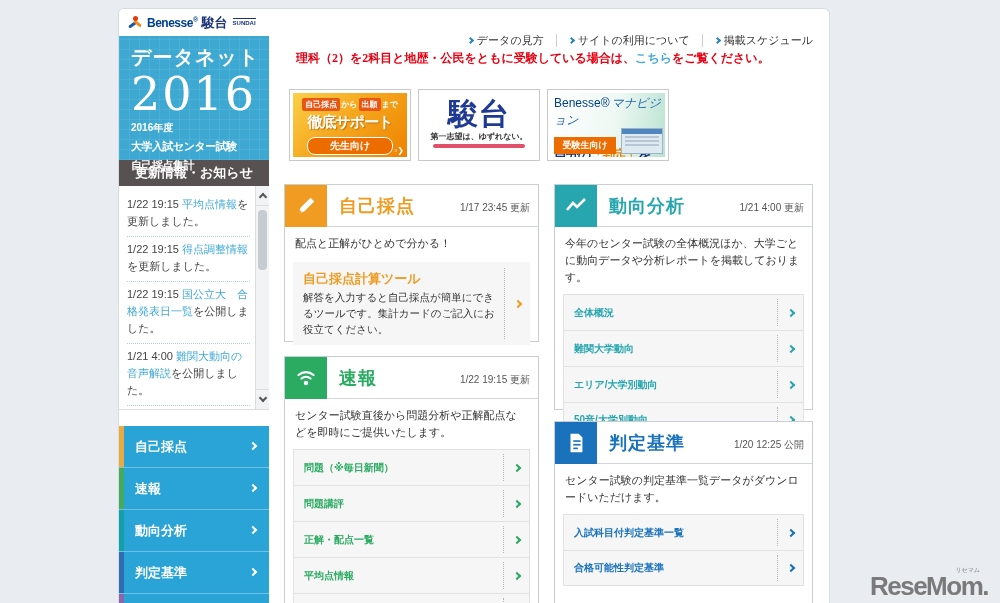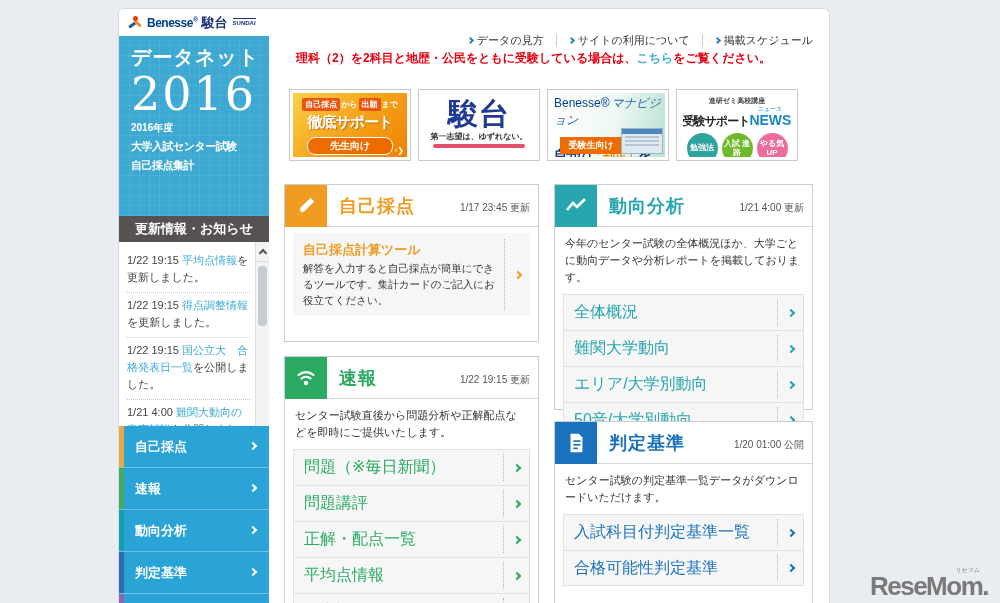--- a/index.html
+++ b/index.html
@@ -21,21 +21,21 @@
   .logo-fig { width:16px; height:16px; position:relative; flex:0 0 auto; }
   .logo-fig i { position:absolute; display:block; border-radius:2px; }
   .logo-fig .f1 { width:10px; height:3px; background:#1c57a5; transform:rotate(-35deg); left:1px; top:8px; }
   .logo-fig .f2 { width:9px; height:3px; background:#f08c1e; transform:rotate(40deg); left:6px; top:7px; }
   .logo-fig .f3 { width:5px; height:5px; background:#e8380d; border-radius:50%; left:6px; top:1px; }
   .benesse-txt { font-weight:bold; color:#003f8e; font-size:12px; letter-spacing:-0.5px; }
   .benesse-reg { font-size:7px; color:#003f8e; vertical-align:super; }
   .sundai-txt { font-weight:bold; color:#1a3379; font-size:13px; }
   .sundai-en { font-size:6px; font-weight:bold; color:#1a3379; border-top:1px solid #1a3379; line-height:1.4; margin-left:1px; }
   .brand-box {
-    height:180px; background:#3da9d2;
+    height:124px; background:#3da9d2;
     background-image:
       repeating-linear-gradient(0deg, rgba(255,255,255,.07) 0 1px, transparent 1px 10px),
       repeating-linear-gradient(90deg, rgba(255,255,255,.07) 0 1px, transparent 1px 10px);
     color:#fff; padding:8px 0 0 12px;
   }
   .brand-title { font-size:20px; font-weight:bold; letter-spacing:1px; }
   .brand-year { font-family:"DejaVu Serif","Liberation Serif",serif; font-size:46px; line-height:1.0; letter-spacing:2px; }
   .brand-sub1 { font-size:10px; font-weight:bold; margin-top:4px; }
   .brand-sub2 { font-size:11px; font-weight:bold; margin-top:4px; letter-spacing:-0.5px; }
   .updates-header { height:26px; background:#575152; color:#fff; font-size:13px; font-weight:bold; display:flex; align-items:center; justify-content:center; }
@@ -62,21 +62,21 @@
   .nav-item:nth-child(3) .bar { background:#12a0ab; }
   .nav-item:nth-child(4) .bar { background:#2e6cb4; }
   .nav-item:nth-child(5) .bar { background:#8c67ad; }
   
   .main { position:absolute; left:165px; top:0; width:545px; height:100%; }
   .top-links { position:absolute; top:24px; right:4px; display:flex; align-items:center; }
   .top-link { display:flex; align-items:center; gap:4px; font-size:11px; color:#333; padding:0 12px; cursor:pointer; }
   .top-link .tchev { width:5px; height:5px; border-top:2px solid #2a85c0; border-right:2px solid #2a85c0; transform:rotate(45deg); }
   .top-sep { width:1px; height:13px; background:#c9ced3; }
   .notice { position:absolute; top:41px; left:2px; font-size:12px; font-weight:bold; color:#e60012; line-height:1.45; }
-  .notice .indent { padding-left:10px; }
+  .notice .indent { padding-left:10px;font-family:Liberation Serif, serif; }
   .notice-link { color:#3fa9d6; cursor:pointer; }
   .banners { position:absolute; top:80px; left:5px; display:flex; gap:7px; }
   .banner { width:122px; height:72px; background:#fff; border:1px solid #c9c9c9; padding:3px; cursor:pointer; }
   .banner-inner { width:100%; height:100%; position:relative; overflow:hidden; }
   
   .b1 { background:linear-gradient(135deg,#fbd04a 0%,#f5a81e 45%,#ef8200 100%); text-align:center; }
   .b1 .row1 { margin-top:5px; font-size:8px; color:#fff; font-weight:bold; display:flex; justify-content:center; align-items:center; gap:1px; }
   .b1 .badge { background:#e95513; border-radius:2px; padding:1px 3px; font-size:8px; color:#fff; }
   .b1 .row2 { font-size:15px; font-weight:bold; color:#fff; text-shadow:1px 1px 1px rgba(180,90,0,.7); margin-top:2px; letter-spacing:-1px; }
   .b1 .btn { margin:5px auto 0; width:86px; background:#ed6c00; border:1px solid #fff; border-radius:8px; color:#fff; font-size:10px; font-weight:bold; padding:1px 0; }
@@ -86,21 +86,21 @@
   .b2 .logo { font-size:30px; font-weight:bold; color:#1f3a93; line-height:1.1; margin-top:4px; letter-spacing:1px; }
   .b2 .tag { font-size:8px; font-weight:bold; color:#333; margin-top:1px; }
   .b2 .swoosh { margin:2px auto 0; width:92px; height:4px; background:#e0506a; border-radius:2px; }
   
   .b3 { background:linear-gradient(100deg,#ffffff 0%,#eef8f3 55%,#b9e2d2 100%); }
   .b3 .brandrow { font-size:12px; font-weight:normal; color:#003f8e; padding:2px 0 0 3px; }
   .b3 .brand2 { color:#1f62b5; font-style:italic; margin-left:2px; }
   .b3 .l1 { font-size:13px; font-weight:bold; color:#1a3379; padding-left:3px; margin-top:17px; letter-spacing:-1px; }
   .b3 .l1 .hl { color:#f08300; }
   .b3 .l2 { font-size:14px; font-weight:bold; color:#1a3379; padding-left:3px; letter-spacing:-0.5px; }
-  .b3 .btn { position:absolute; left:9px; bottom:3px; width:62px; background:#ed6c00; color:#fff; font-size:9px; font-weight:bold; text-align:center; padding:2px 0; }
+  .b3 .btn { position:absolute; left:3px; bottom:3px; width:62px; background:#ed6c00; color:#fff; font-size:9px; font-weight:bold; text-align:center; padding:2px 0; }
   .b3 .shot { position:absolute; right:2px; bottom:3px; width:42px; height:26px; background:#dfe9f2; border:1px solid #9db4c6; }
   .b3 .shot i { display:block; height:5px; background:#4f86c0; }
   .b3 .shot s { display:block; height:2px; background:#b6c6d4; margin:2px 3px 0; }
   
   .b4 { background:#fff; text-align:center; }
   .b4 .toprow { font-size:7px; font-weight:bold; color:#444; margin-top:3px; }
   .b4 .titlerow { font-size:12px; font-weight:bold; color:#222; letter-spacing:-1px; }
   .b4 .furi { font-size:6px; color:#1a86c8; display:block; line-height:1; margin-left:66px; }
   .b4 .news { color:#1a86c8; font-size:14px; letter-spacing:0; }
   .b4 .circles { display:flex; justify-content:center; gap:4px; margin-top:3px; }
@@ -119,21 +119,21 @@
   .sec-title { position:absolute; left:54px; top:9px; font-size:18px; font-weight:bold; letter-spacing:1px; }
   .sec-stamp { position:absolute; right:8px; top:16px; font-size:10px; color:#555; }
   .ic-orange { background:#f09c23; } .t-orange { color:#f09c23; }
   .ic-green  { background:#2bab62; } .t-green  { color:#2bab62; }
   .ic-teal   { background:#27a6af; } .t-teal   { color:#27a6af; }
   .ic-blue   { background:#1a72bd; } .t-blue   { color:#1a72bd; }
   .sec-desc { font-size:11px; color:#333; line-height:1.55; padding:8px 10px 4px; }
   .link-list { padding:4px 8px 8px; }
   .link-row { position:relative; display:flex; align-items:center; height:36px; background:#f6f6f6; border:1px solid #e2e2e2; border-bottom:none; padding-left:10px; cursor:pointer; }
   .link-row:last-child { border-bottom:1px solid #e2e2e2; }
-  .link-row .lab { font-size:16px; font-weight:normal; }
+  .link-row .lab { font-size:10px; font-weight:bold; }
   .link-row .arr-zone { position:absolute; right:0; top:4px; bottom:4px; width:26px; border-left:1px dotted #b5b5b5; display:flex; align-items:center; justify-content:center; }
   .rchev { width:6px; height:6px; border-top:2px solid currentColor; border-right:2px solid currentColor; transform:rotate(45deg); }
   .tool-card { position:relative; margin:6px 8px; background:#f6f6f6; padding:8px 34px 8px 10px; cursor:pointer; }
   .tool-title { font-size:13px; font-weight:bold; color:#f09c23; }
   .tool-desc { font-size:10.5px; color:#333; line-height:1.5; margin-top:2px; }
   .tool-card .arr-zone { position:absolute; right:0; top:6px; bottom:6px; width:26px; border-left:1px dotted #b5b5b5; display:flex; align-items:center; justify-content:center; color:#f09c23; }
   
   .resemom { position:absolute; right:12px; bottom:4px; color:#7a7a7a; }
   .resemom .furi { display:block; font-size:6px; text-align:right; margin-right:8px; line-height:1; }
   .resemom .word { font-size:26px; font-weight:bold; letter-spacing:-1.5px; line-height:1; }
@@ -259,44 +259,33 @@
           <div class="l2">確認しよう</div>
           <div class="btn">受験生向け</div>
           <div class="shot">
               <i></i>
               <s></s>
               <s></s>
               <s></s>
             </div>
         </div>
       </div>
-      <div class="banner">
-        <div class="banner-inner b4">
-          <div class="toprow">進研ゼミ高校講座</div>
-          <span class="furi">ニュース</span>
-          <div class="titlerow"><span>受験サポート</span><span class="news">NEWS</span></div>
-          <div class="circles">
-            <div class="circle c1">勉強法</div>
-            <div class="circle c2">入試 進路</div>
-            <div class="circle c3">やる気 UP</div>
-          </div>
-        </div>
-      </div>
     </div>
 
     <div class="section sec-selfscore">
       <div class="sec-head">
         <div class="sec-icon ic-orange">
           <svg width="22" height="22" viewBox="0 0 24 24">
               <path d="M4 20 L6 14 L17 3 L21 7 L10 18 Z M4 20 L8 19 L5 16 Z" fill="#fff"></path>
             </svg>
         </div>
         <div class="sec-title t-orange">自己採点</div>
         <div class="sec-stamp">1/17 23:45 更新</div>
       </div>
+      <div class="sec-desc">配点と正解がひとめで分かる！</div>
       <div class="tool-card">
         <div class="tool-title">自己採点計算ツール</div>
         <div class="tool-desc">解答を入力すると自己採点が簡単にできるツールです。集計カードのご記入にお役立てください。</div>
         <div class="arr-zone">
             <span class="rchev"></span>
           </div>
       </div>
     </div>
 
     <div class="section sec-trend">
@@ -387,21 +376,21 @@
       <div class="sec-head">
         <div class="sec-icon ic-blue">
           <svg width="22" height="22" viewBox="0 0 24 24">
             <path d="M6 2 h9 l4 4 v16 h-13 z" fill="#fff"></path>
             <rect x="9" y="9" width="8" height="1.8" fill="#1a72bd"></rect>
             <rect x="9" y="13" width="8" height="1.8" fill="#1a72bd"></rect>
             <rect x="9" y="17" width="5" height="1.8" fill="#1a72bd"></rect>
           </svg>
         </div>
         <div class="sec-title t-blue">判定基準</div>
-        <div class="sec-stamp">1/20 01:00 公開</div>
+        <div class="sec-stamp">1/20 12:25 公開</div>
       </div>
       <div class="sec-desc">センター試験の判定基準一覧データがダウンロードいただけます。</div>
       <div class="link-list">
         <div class="link-row">
             <span class="lab t-blue">入試科目付判定基準一覧</span>
             <span class="arr-zone t-blue">
               <span class="rchev"></span>
             </span>
           </div>
         <div class="link-row">

